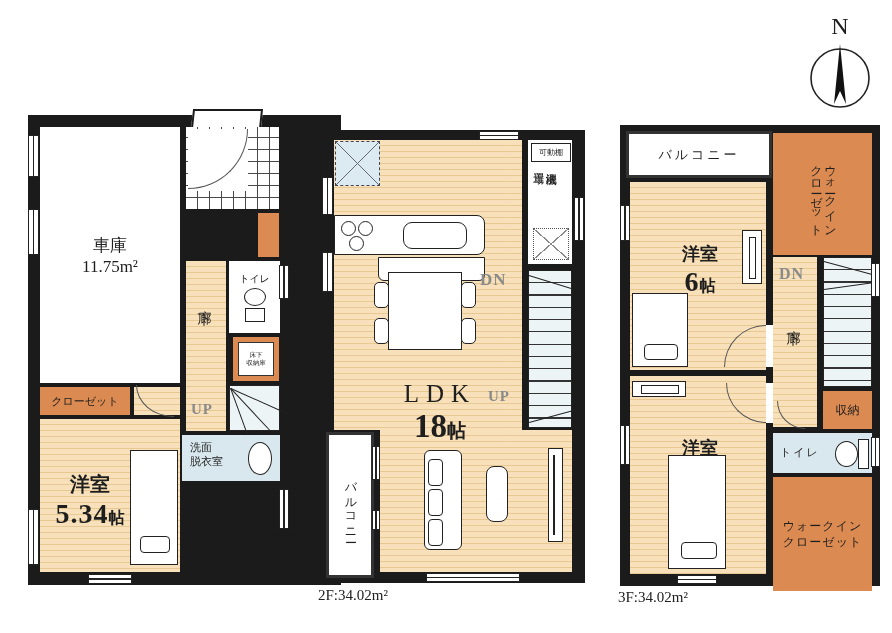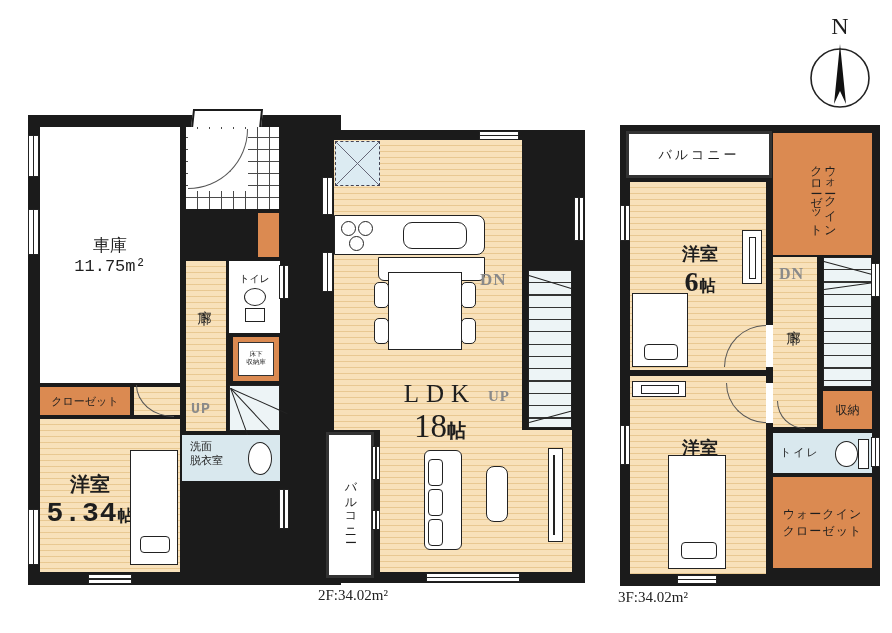--- a/index.html
+++ b/index.html
@@ -38,21 +38,21 @@
 <div id="stage">
 
   <div class="abs" style="left:800px;top:12px;width:80px;height:100px;">
     <div class="abs ctr" style="left:0;top:0;width:80px;height:28px;font-size:24px;">N</div>
     <svg class="abs" style="left:0;top:22px;" width="80" height="78" viewBox="0 0 80 78">
       <circle cx="40" cy="44" r="29" fill="none" stroke="#222" stroke-width="1.6"></circle>
       <polygon points="40,10 46,70 40,57 34,70" fill="#111"></polygon>
     </svg>
   </div>
 
-  <div class="floor" style="left:28px;top:115px;width:313px;height:470px;font-family:Liberation Mono, monospace;">
+  <div class="floor" style="left:28px;top:115px;width:313px;height:470px;">
 
     <div class="room white colctr" style="left:12px;top:12px;width:140px;height:256px;">
       <div style="font-size:17px;">車庫</div>
       <div style="font-size:17px;">11.75m²</div>
     </div>
 
     <div class="room white" style="left:164px;top:-6px;width:70px;height:20px;border:2px solid #1b1b1b;transform:skewX(-6deg);"></div>
 
     <div class="room tile" style="left:158px;top:12px;width:93px;height:82px;"></div>
     <div class="room white" style="left:160px;top:14px;width:60px;height:62px;"></div>
@@ -135,23 +135,32 @@
     <div class="furn" style="left:52px;top:152px;width:15px;height:26px;border-radius:5px;"></div>
     <div class="furn" style="left:52px;top:188px;width:15px;height:26px;border-radius:5px;"></div>
     <div class="furn" style="left:139px;top:152px;width:15px;height:26px;border-radius:5px;"></div>
     <div class="furn" style="left:139px;top:188px;width:15px;height:26px;border-radius:5px;"></div>
 
     <div class="abs updn" style="left:158px;top:140px;font-size:17px;">DN</div>
     <div class="abs updn" style="left:166px;top:258px;">UP</div>
 
     <div class="abs colctr" style="left:48px;top:250px;width:140px;">
       <div style="font-size:25px;letter-spacing:7px;">LDK</div>
-      <div><span style="font-size:33px;font-weight:normal;">18</span><span class="unit" style="font-size:19px;">帖</span></div>
-    </div>
-
+      <div><span style="font-size:33px;font-weight:bold;">18</span><span class="unit" style="font-size:19px;">帖</span></div>
+    </div>
+
+    <div class="room white" style="left:206px;top:10px;width:44px;height:124px;">
+      <div class="ctr" style="position:absolute;left:3px;top:3px;width:38px;height:17px;border:1.5px solid #222;font-size:8px;">
+          <span>可動棚</span>
+        </div>
+      <div class="abs vtext" style="left:4px;top:24px;font-size:11px;letter-spacing:1px;">洗濯機
+置場</div>
+      <div class="abs" style="left:5px;top:88px;width:34px;height:30px;border:1.5px dotted #555;
+           background-image:linear-gradient(to bottom right,transparent calc(50% - .6px),#888 calc(50% - .6px) calc(50% + .6px),transparent 0),linear-gradient(to top right,transparent calc(50% - .6px),#888 calc(50% - .6px) calc(50% + .6px),transparent 0);"></div>
+    </div>
 
     <div class="room stairs" style="left:206px;top:140px;width:44px;height:158px;"></div>
     <div class="diag" style="left:207px;top:145px;width:46px;transform:rotate(17deg);"></div>
     <div class="diag" style="left:207px;top:292px;width:46px;transform:rotate(-15deg);"></div>
 
     <div class="room white ctr" style="left:4px;top:302px;width:48px;height:146px;border:3px solid #333;">
       <div class="vtext" style="font-size:12px;letter-spacing:2px;">バルコニー</div>
     </div>
     <div class="win vwin" style="left:50px;top:316px;width:8px;height:34px;"></div>
     <div class="win vwin" style="left:50px;top:380px;width:8px;height:20px;"></div>
@@ -210,21 +219,21 @@
     <div class="room orange ctr" style="left:203px;top:266px;width:49px;height:38px;font-size:12px;">
       <span>収納</span>
     </div>
 
     <div class="room blue" style="left:153px;top:308px;width:99px;height:40px;">
       <div class="abs" style="left:7px;top:12px;font-size:11px;letter-spacing:2px;">トイレ</div>
       <div class="abs" style="left:62px;top:8px;width:21px;height:24px;border:1.5px solid #222;border-radius:50%;background:#fff;"></div>
       <div class="abs" style="left:85px;top:6px;width:9px;height:28px;border:1.5px solid #222;background:#fff;"></div>
     </div>
 
-    <div class="room orange ctr" style="left:153px;top:352px;width:99px;height:91px;">
+    <div class="room orange ctr" style="left:153px;top:352px;width:99px;height:114px;">
       <div class="pre" style="font-size:12px;line-height:1.35;letter-spacing:1px;text-align:center;">ウォークイン
 クローゼット</div>
     </div>
 
     <div class="room beige" style="left:10px;top:251px;width:136px;height:198px;">
       <div class="furn" style="left:2px;top:5px;width:54px;height:16px;border-width:1.2px;">
         <div class="abs" style="left:8px;top:3px;width:36px;height:7px;border:1px solid #222;"></div>
       </div>
       <div class="abs colctr" style="left:30px;top:60px;width:80px;">
         <div style="font-size:18px;font-weight:bold;">洋室</div>

